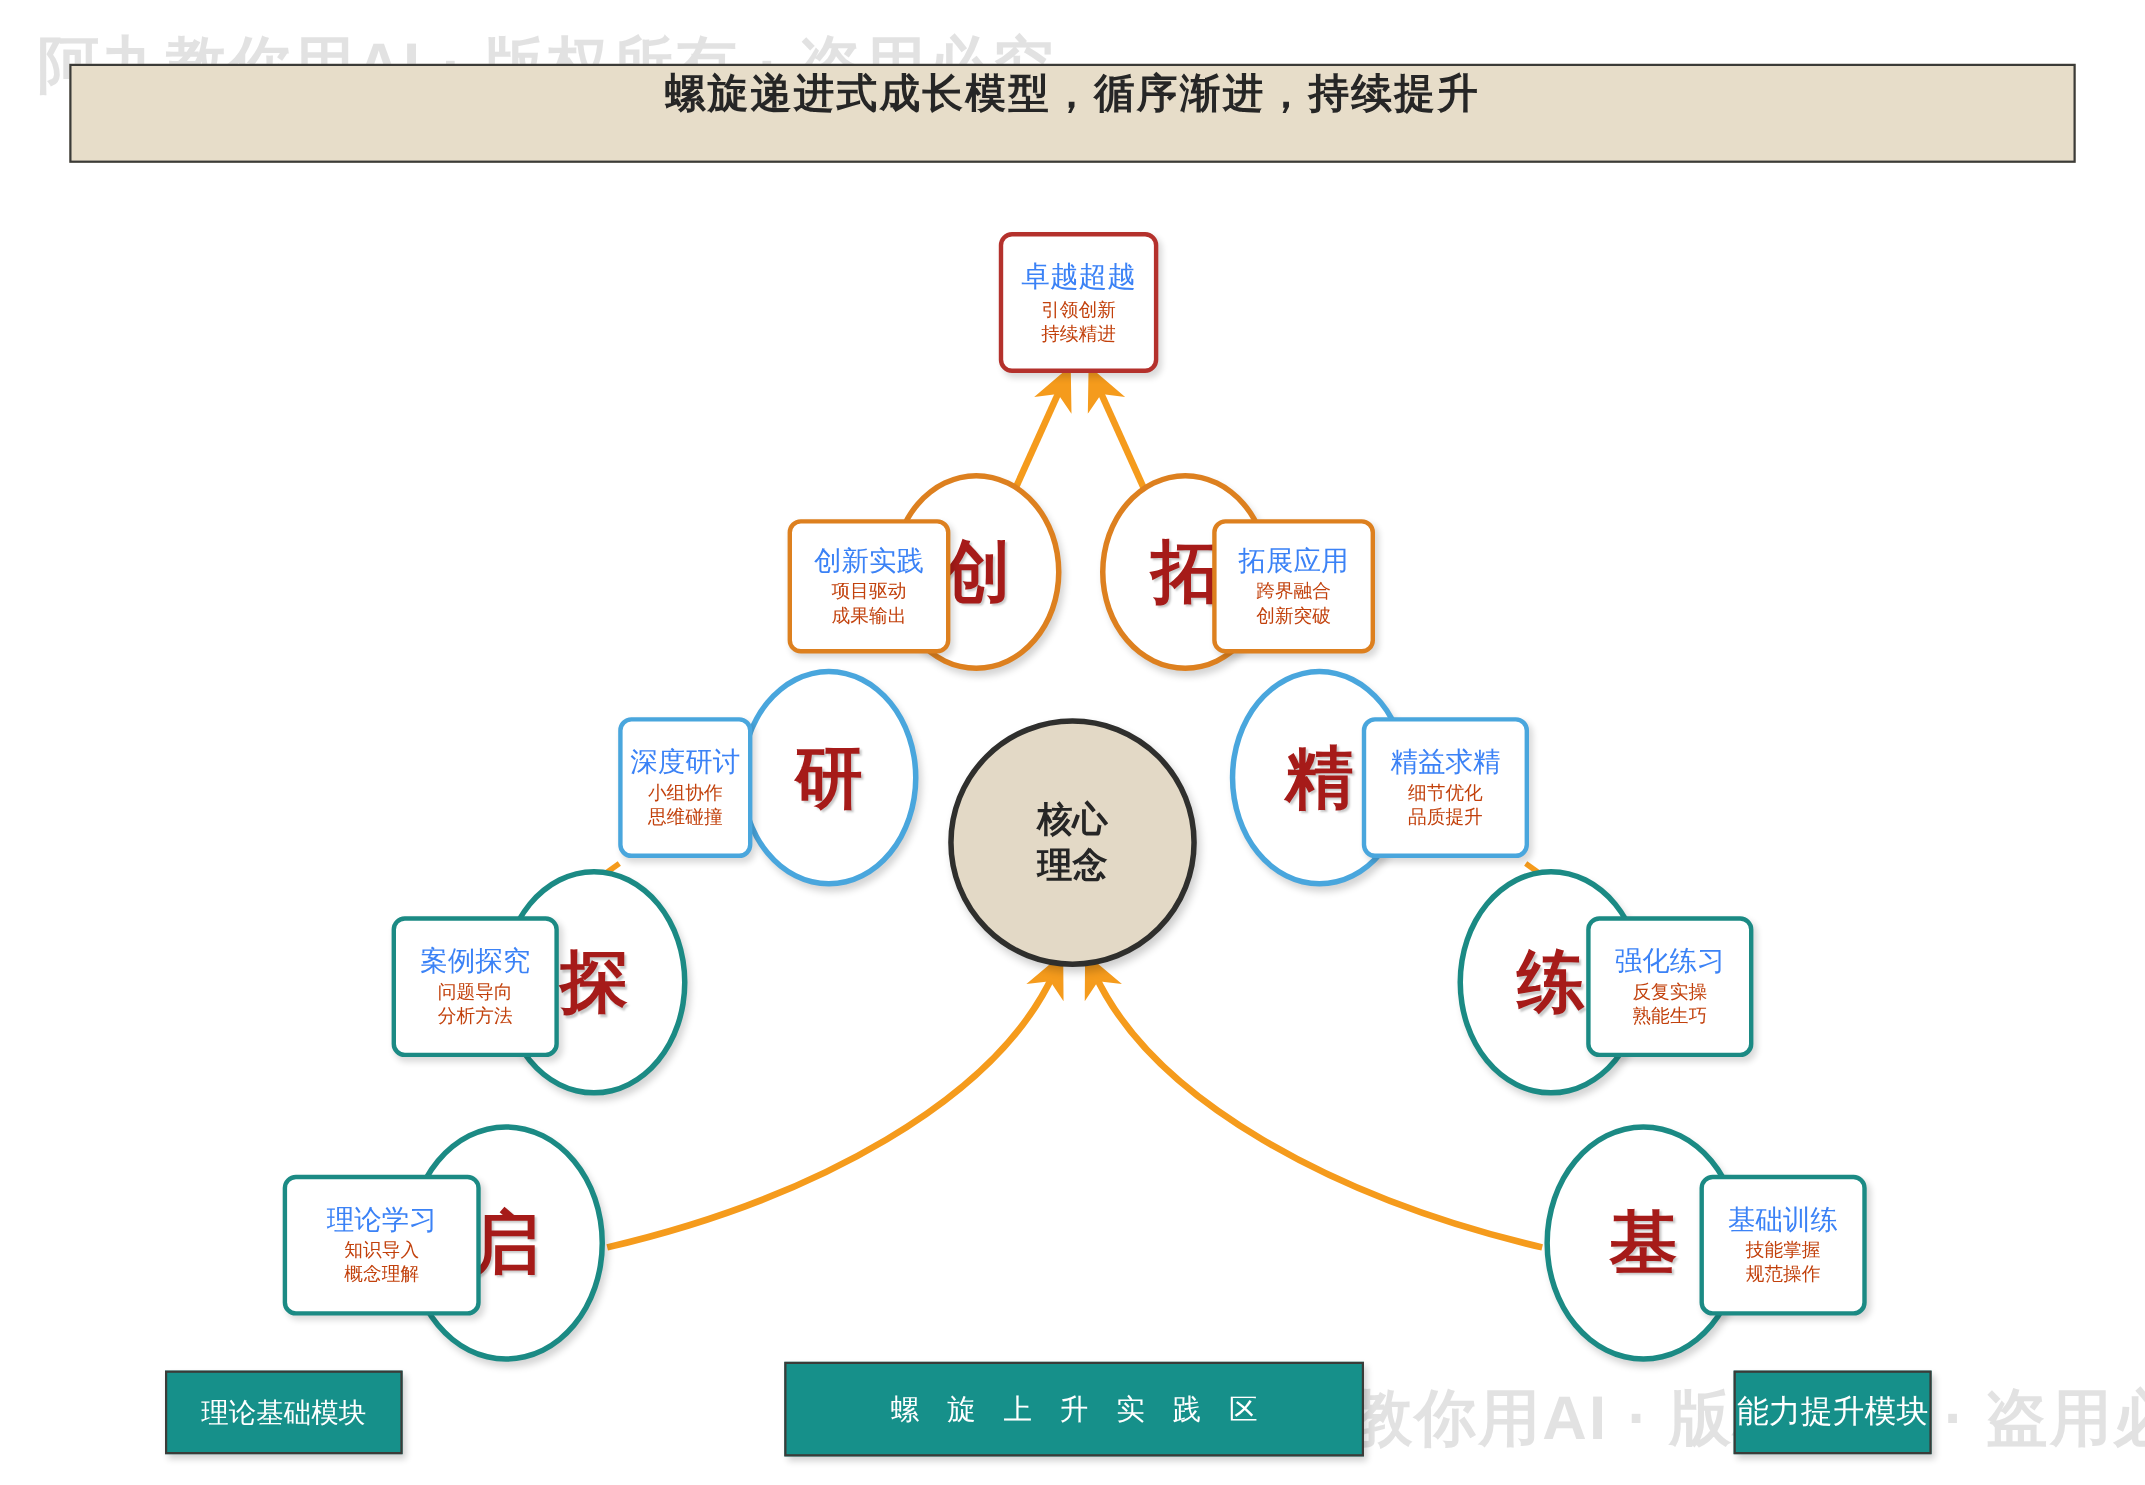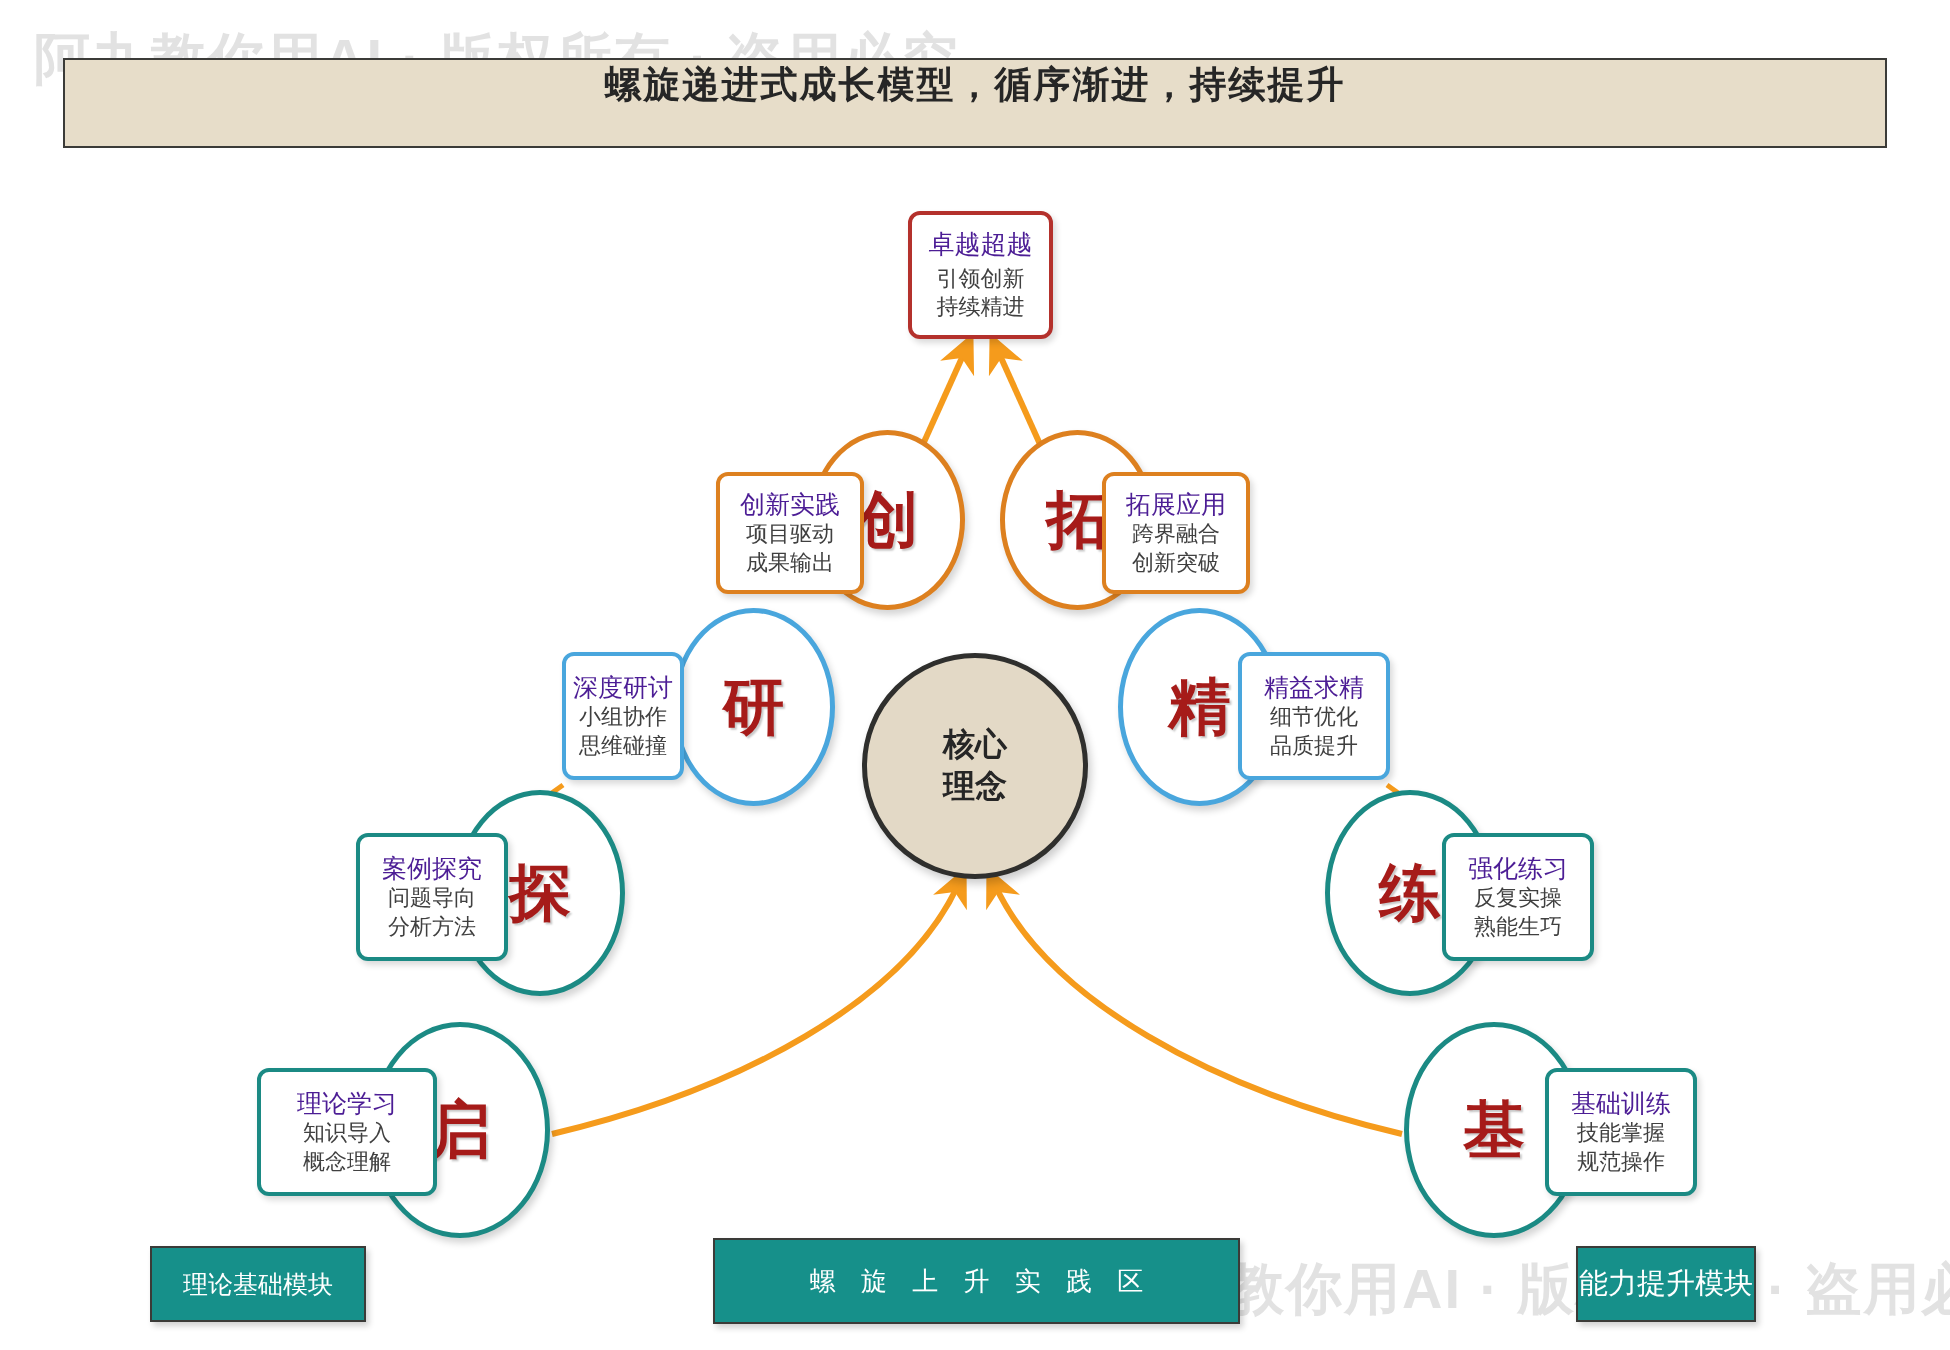--- a/index.html
+++ b/index.html
@@ -48,22 +48,22 @@
   .ring.r-orange{border:5px solid #dd801f;}
   .ring.r-blue{border:5px solid #49a6dd;}
   .ring.r-teal{border:5px solid #1b8a84;}
 
   .card{
     position:absolute;box-sizing:border-box;background:#ffffff;
     border-radius:12px;padding:10px 12px;
     display:flex;flex-direction:column;align-items:center;justify-content:center;
     box-shadow:3px 4px 6px rgba(0,0,0,0.15);
   }
-  .card .hd{font-size:25px;color:#4c1d95;line-height:1.25;white-space:nowrap;}
-  .card .sub{font-size:22px;color:#404040;line-height:1.3;white-space:nowrap;}
+  .card .hd{font-size:25px;color:#3b82f6;line-height:1.25;white-space:nowrap;}
+  .card .sub{font-size:17px;color:#c2410c;line-height:1.3;white-space:nowrap;}
   .card.c-red{border:4px solid #b4312c;}
   .card.c-orange{border:4px solid #dd801f;}
   .card.c-blue{border:4px solid #49a6dd;}
   .card.c-teal{border:4px solid #1b8a84;}
 
   
   #apex-box{
     position:absolute;left:908px;top:211px;width:145px;height:128px;
   }
   #apex-box .hd{font-size:26px;margin-bottom:4px;}

